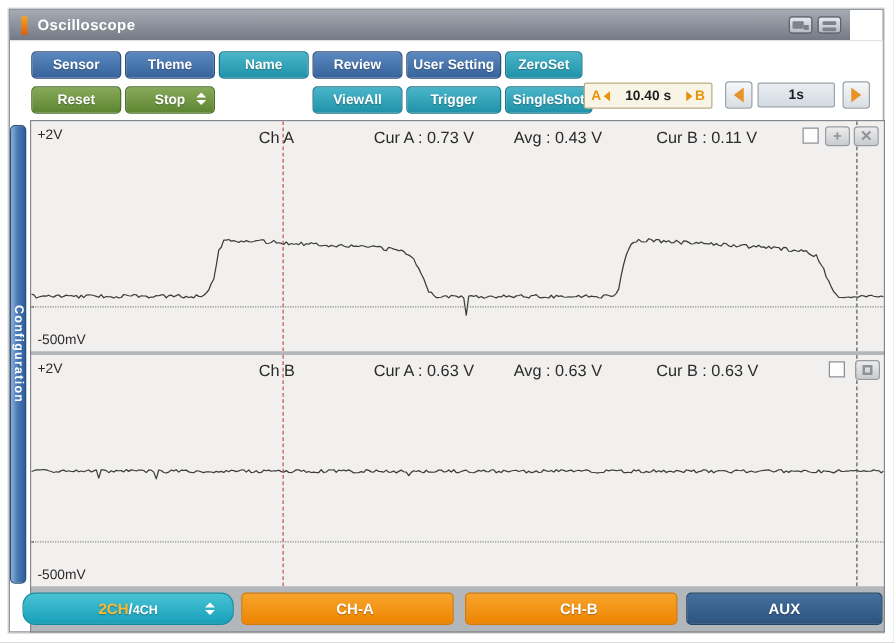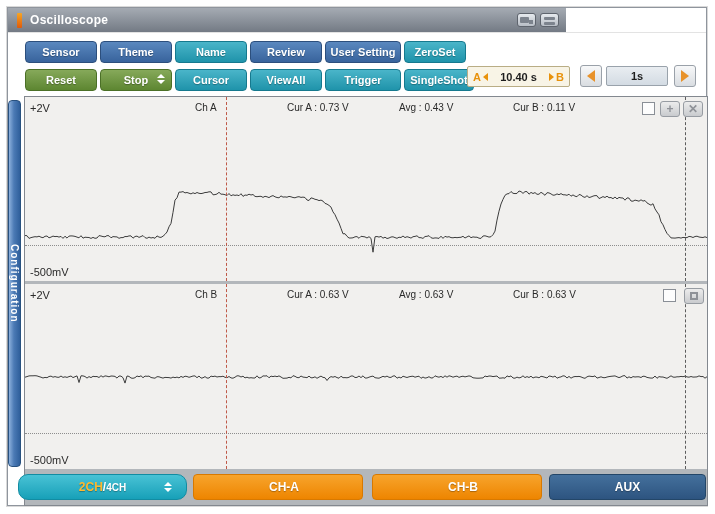--- a/index.html
+++ b/index.html
@@ -6,21 +6,21 @@
   body {
     width:715px; height:514px; background:#ffffff; position:relative;
     font-family:"Liberation Sans", sans-serif; overflow:hidden;
   }
   .window {
     position:absolute; left:7px; top:7px; width:700px; height:499px;
     background:#ffffff; border:1px solid #8f959d; box-shadow:0 0 0 1px #d9d9d9;
   }
   
   .titlebar {
-    position:absolute; left:0; top:0; width:558px; height:24px;
+    position:absolute; left:0; top:0; width:672px; height:24px;
     background:linear-gradient(#a5abb3, #737a84);
     display:flex; align-items:center;
   }
   .title-accent {
     width:5px; height:15px; margin-left:9px; border-radius:1px;
     background:linear-gradient(#f7a623, #e05a0a);
   }
   .title-text { color:#fff; font-size:12px; font-weight:bold; margin-left:8px; letter-spacing:.3px; }
   .title-btns { margin-left:auto; margin-right:7px; display:flex; gap:4px; }
   .tbtn {
@@ -73,21 +73,21 @@
   }
   .side-tab span {
     writing-mode:vertical-rl; color:#fff; font-size:10px; font-weight:bold; letter-spacing:1px;
     white-space:nowrap;
   }
   
   .panels { position:absolute; left:16px; top:88px; width:684px; height:410px; border:1px solid #83888f; background:#b3b7bb; }
   .panel { position:absolute; left:0; width:682px; background:#f1f0ee; overflow:hidden; }
   .panel.a { top:0; height:184px; }
   .panel.b { top:187px; height:185px; }
-  .panel .hdr { position:absolute; top:5px; font-size:10px; color:#2a2a2a; white-space:nowrap; }
+  .panel .hdr { position:absolute; top:5px; font-size:13px; color:#2a2a2a; white-space:nowrap;margin-left:12px; }
   .scale-label { position:absolute; left:5px; font-size:11px; color:#2a2a2a; }
   .scale-top { top:5px; } .scale-bottom { bottom:3px; }
   .zero-line { position:absolute; left:0; width:682px; border-top:1px dotted #8d8d8d; }
   .cursor-line { position:absolute; top:0; bottom:0; width:0; }
   .cursor-line.a { border-left:1px dashed #bf5948; }
   .cursor-line.b { border-left:1px dashed #5c5c5c; }
   .wave-svg { position:absolute; left:0; top:0; }
   .chk {
     position:absolute; top:5px; width:13px; height:13px; background:#fdfdfd; border:1px solid #8a8f96;
   }
@@ -141,21 +141,20 @@
     <div class="btn teal" style="left:396px; top:8px; width:62px;">ZeroSet</div>
 
     <div class="btn green" style="left:17px; top:36px; width:72px;">Reset</div>
     <div class="btn green" style="left:92px; top:36px; width:72px;">
       <span>Stop</span>
       <span class="spinner">
           <span class="spin-up"></span>
           <span class="spin-down"></span>
         </span>
     </div>
-    <div class="btn teal" style="left:167px; top:36px; width:72px;">Cursor</div>
     <div class="btn teal" style="left:242px; top:36px; width:72px;">ViewAll</div>
     <div class="btn teal" style="left:317px; top:36px; width:76px;">Trigger</div>
     <div class="btn teal" style="left:396px; top:36px; width:70px;">SingleShot</div>
 
     <div class="time-box">
       <span class="ab">A</span>
       <span class="tri small-l"></span>
       <span class="val">10.40 s</span>
       <span class="tri small-r"></span>
       <span class="ab">B</span>

